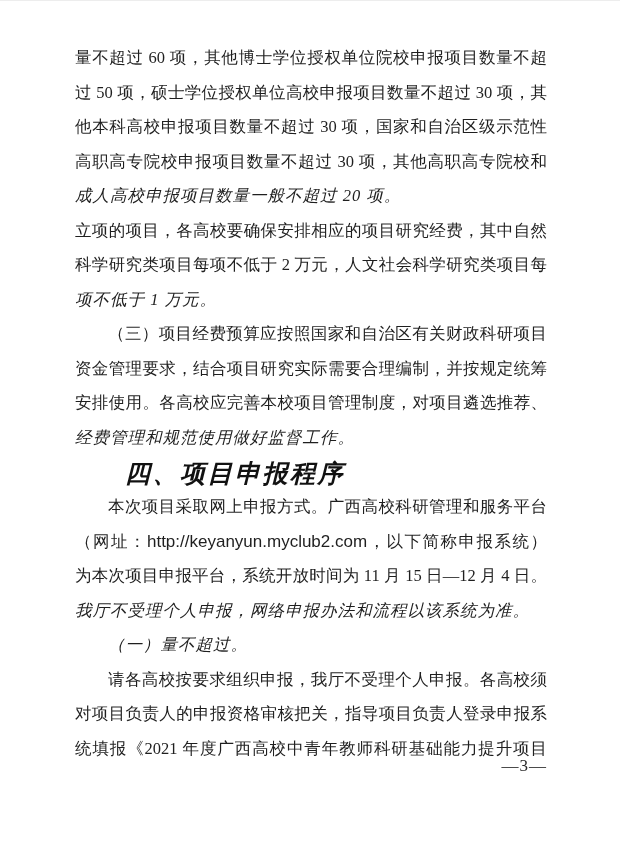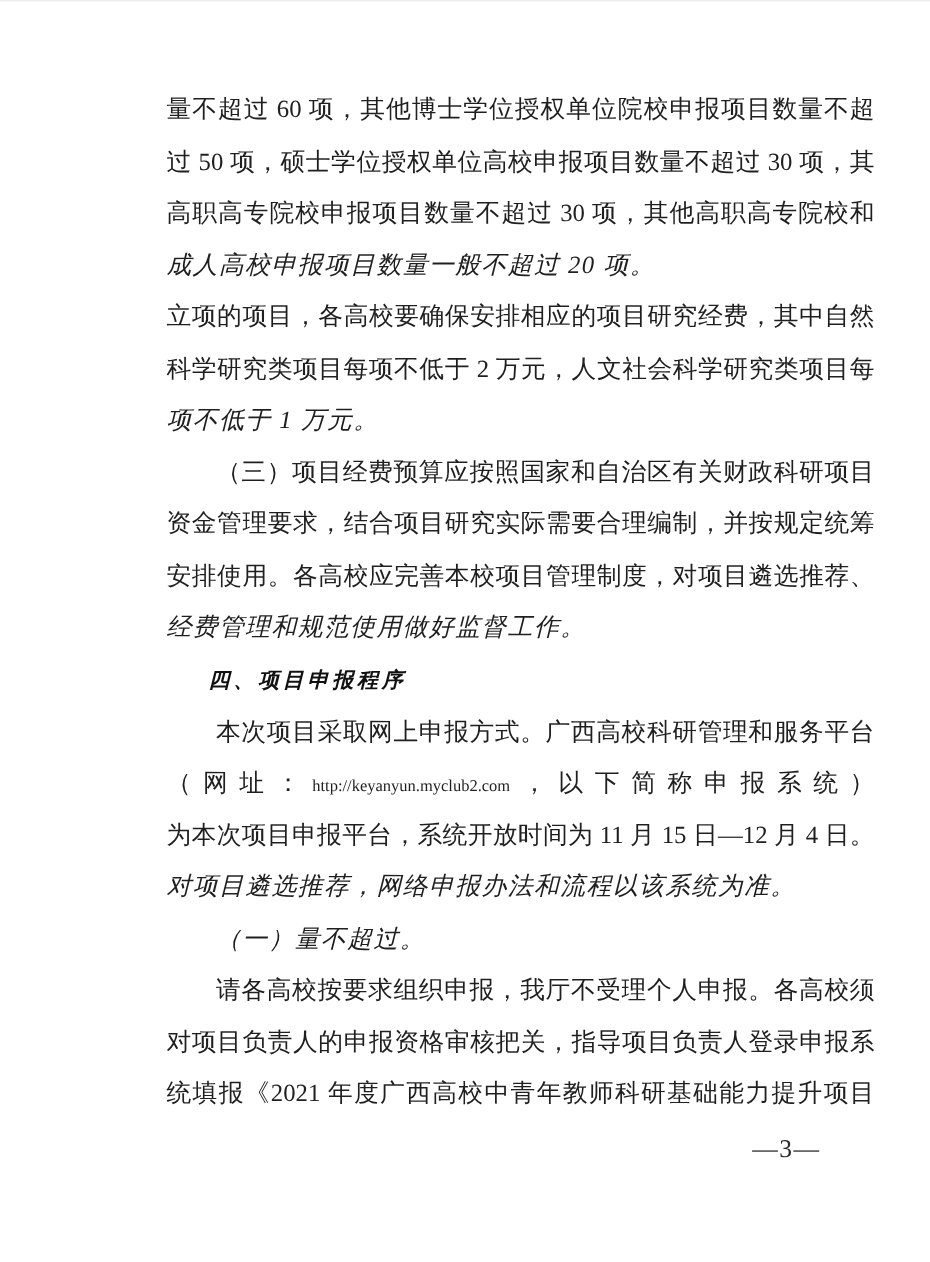--- a/index.html
+++ b/index.html
@@ -7,67 +7,67 @@
     width: 620px; height: 841px;
     background: #ffffff;
     position: relative;
     overflow: hidden;
     font-family: "Liberation Serif", "DejaVu Serif", serif;
     color: #1f1f1f;
     border-top: 1px solid #ededed;
   }
   .doc-body {
     position: absolute;
-    left: 75px; top: 55px;
+    left: 75px; top: 40px;
     width: 472px;
-    margin-left: 36px;
   }
   .paragraph { margin: 0; padding: 0; }
   .line {
     height: 34.55px;
     line-height: 34.55px;
     font-size: 16.5px;
     white-space: nowrap;
     text-align: justify;
   }
   
   .line.fill { text-align-last: justify; }
   
   .line:not(.fill) { letter-spacing: 1px; font-style: italic; }
   .line.indent { text-indent: 2em; }
   .paragraph.heading .line {
     font-family: "Liberation Sans", "DejaVu Sans", sans-serif;
     font-weight: 700;
-    font-size: 14px;
+    font-size: 25px;
     letter-spacing: 2.5px;
     color: #111111;
   }
   .mono {
-    font-family: Liberation Serif, serif;
-    font-size: 11px;
+    font-family: Liberation Sans, sans-serif;
+    font-size: 17px;
     letter-spacing: 0;
   }
   .page-footer {
     position: absolute;
     top: 752px;
     right: 73px;
     font-size: 17px;
     line-height: 26px;
     letter-spacing: 1px;
     color: #2a2a2a;
     font-family: "Liberation Serif", "DejaVu Serif", serif;
   }
 </style>
 </head>
 <body>
 
 <div class="doc-body">
     <div class="paragraph">
       <div class="line fill">量不超过 60 项，其他博士学位授权单位院校申报项目数量不超</div>
       <div class="line fill">过 50 项，硕士学位授权单位高校申报项目数量不超过 30 项，其</div>
+      <div class="line fill">他本科高校申报项目数量不超过 30 项，国家和自治区级示范性</div>
       <div class="line fill">高职高专院校申报项目数量不超过 30 项，其他高职高专院校和</div>
       <div class="line">成人高校申报项目数量一般不超过 20 项。</div>
     </div>
     <div class="paragraph">
       <div class="line fill">立项的项目，各高校要确保安排相应的项目研究经费，其中自然</div>
       <div class="line fill">科学研究类项目每项不低于 2 万元，人文社会科学研究类项目每</div>
       <div class="line">项不低于 1 万元。</div>
     </div>
     <div class="paragraph">
       <div class="line fill indent">（三）项目经费预算应按照国家和自治区有关财政科研项目</div>
@@ -75,21 +75,21 @@
       <div class="line fill">安排使用。各高校应完善本校项目管理制度，对项目遴选推荐、</div>
       <div class="line">经费管理和规范使用做好监督工作。</div>
     </div>
     <div class="paragraph heading">
       <div class="line indent">四、项目申报程序</div>
     </div>
     <div class="paragraph">
       <div class="line fill indent">本次项目采取网上申报方式。广西高校科研管理和服务平台</div>
       <div class="line fill">（网址：<span class="mono">http://keyanyun.myclub2.com</span>，以下简称申报系统）</div>
       <div class="line fill">为本次项目申报平台，系统开放时间为 11 月 15 日—12 月 4 日。</div>
-      <div class="line">对项目遴选推荐，网络申报办法和流程以该系统为准。</div>
+      <div class="line">我厅不受理个人申报，网络申报办法和流程以该系统为准。</div>
     </div>
     <div class="paragraph">
       <div class="line indent">（一）量不超过。</div>
     </div>
     <div class="paragraph">
       <div class="line fill indent">请各高校按要求组织申报，我厅不受理个人申报。各高校须</div>
       <div class="line fill">对项目负责人的申报资格审核把关，指导项目负责人登录申报系</div>
       <div class="line fill">统填报《2021 年度广西高校中青年教师科研基础能力提升项目</div>
     </div>
   </div>

